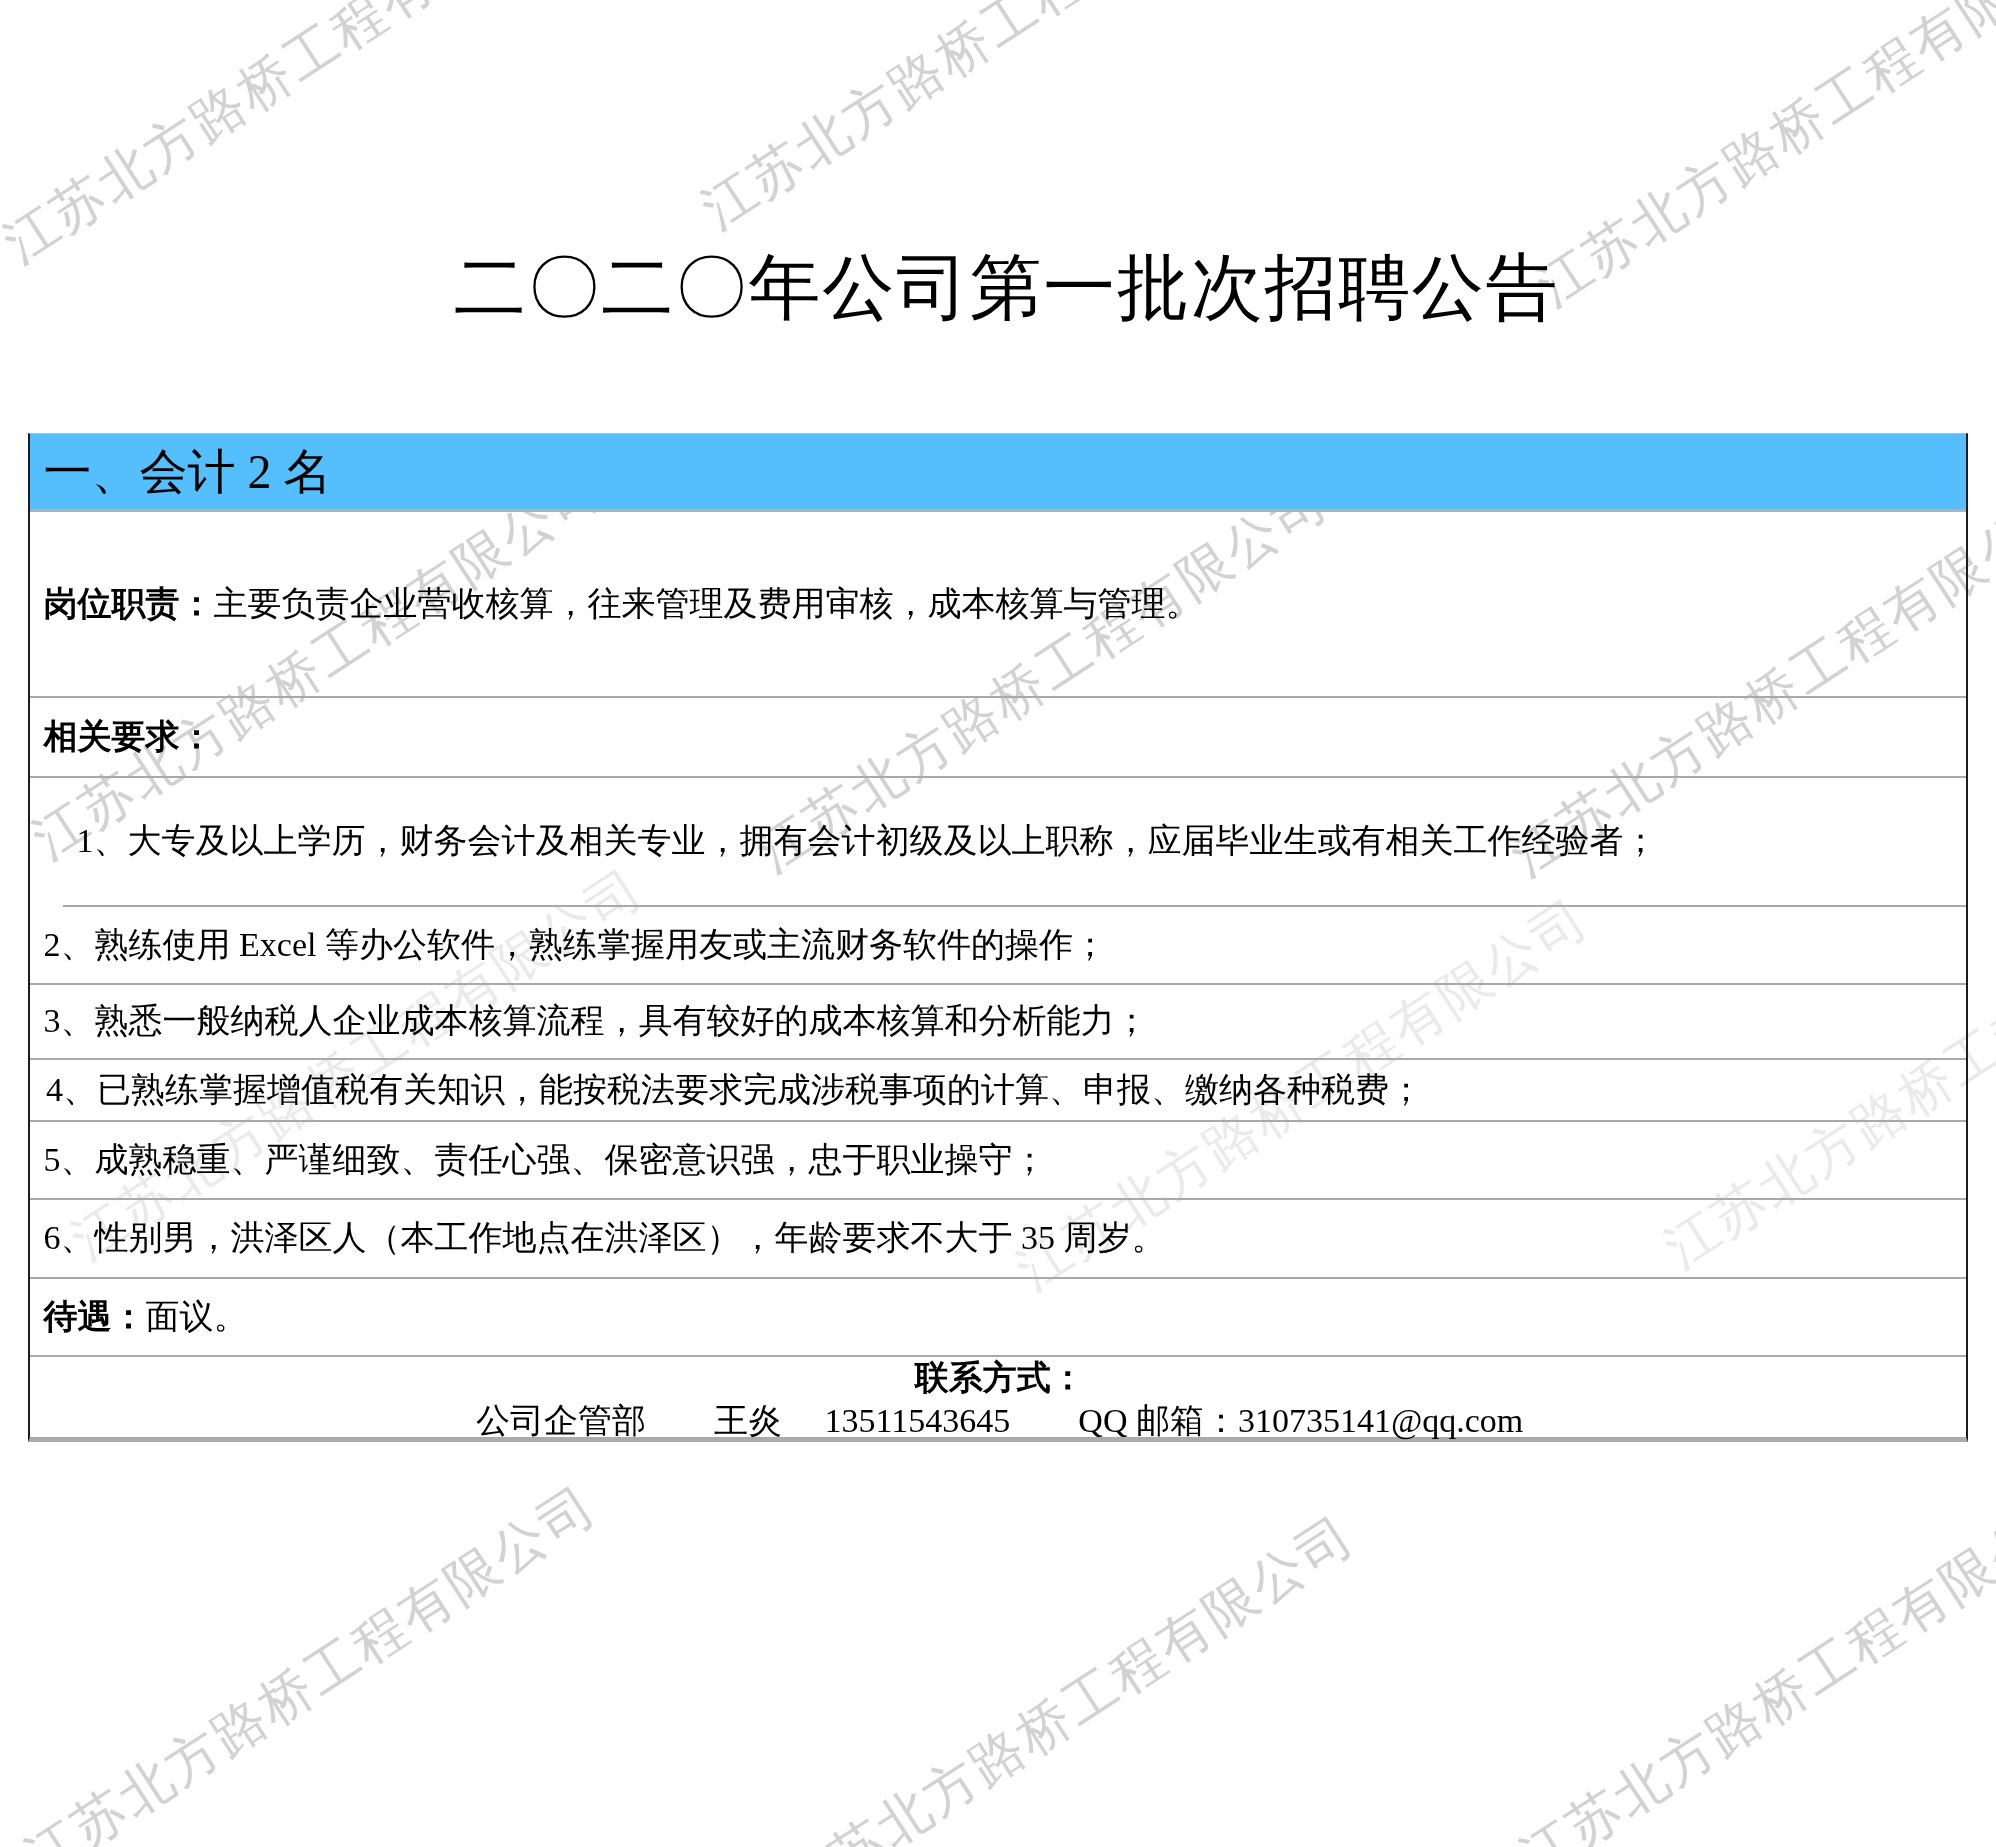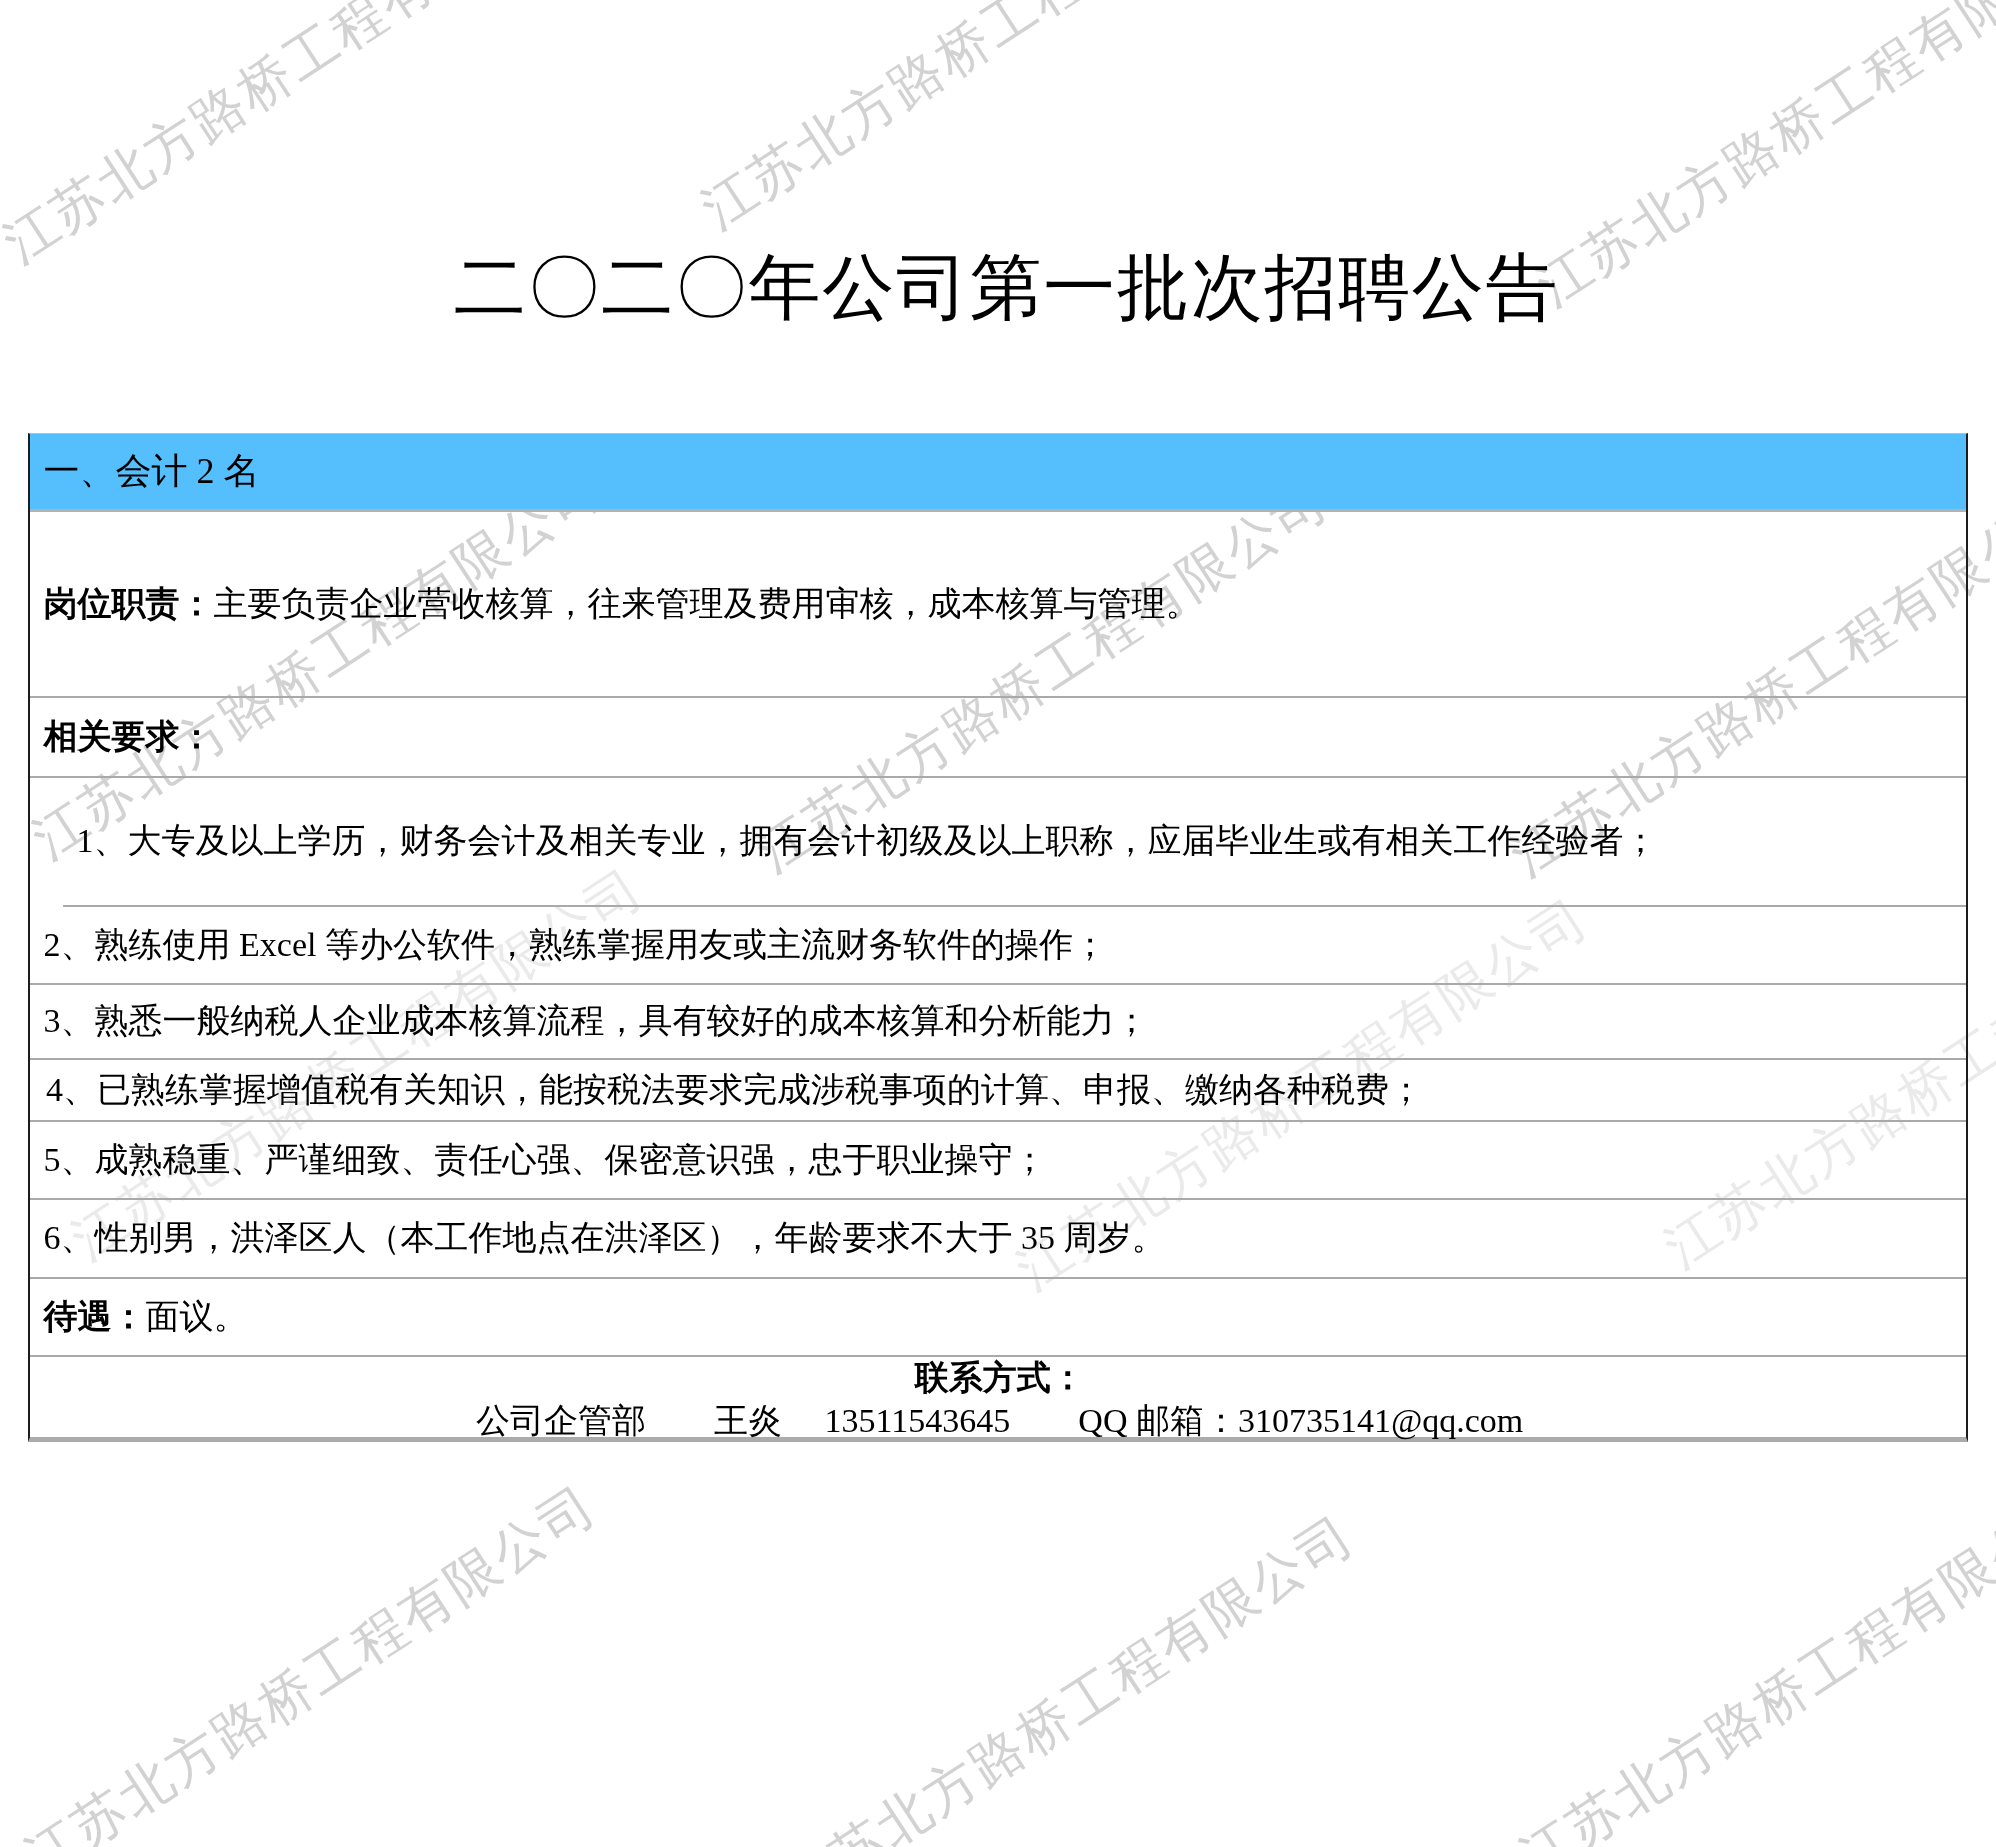--- a/index.html
+++ b/index.html
@@ -63,21 +63,21 @@
     white-space:pre-wrap;
     background:transparent;
   }
   .trow:last-child{border-bottom:none;flex-direction:column;}
   .trow .label{font-weight:bold;}
   .trow .text{font-weight:normal;}
   .trow.header{
     height:78px;
     background:#55befc;
     border-bottom:3.4px solid #b2b2b2;
-    font-size:36px;
+    font-size:48px;
   }
   .h-duty{height:186px;}
   .h-req{height:80px;}
   .h-item1{height:129px;margin-left:33px;}
   .h-item2{height:78px;text-align:right;}
   .h-item3{height:75px;}
   .h-item4{height:62px;padding-left:16px;}
   .h-item5{height:78px;}
   .h-item6{height:79px;}
   .h-salary{height:78px;}

